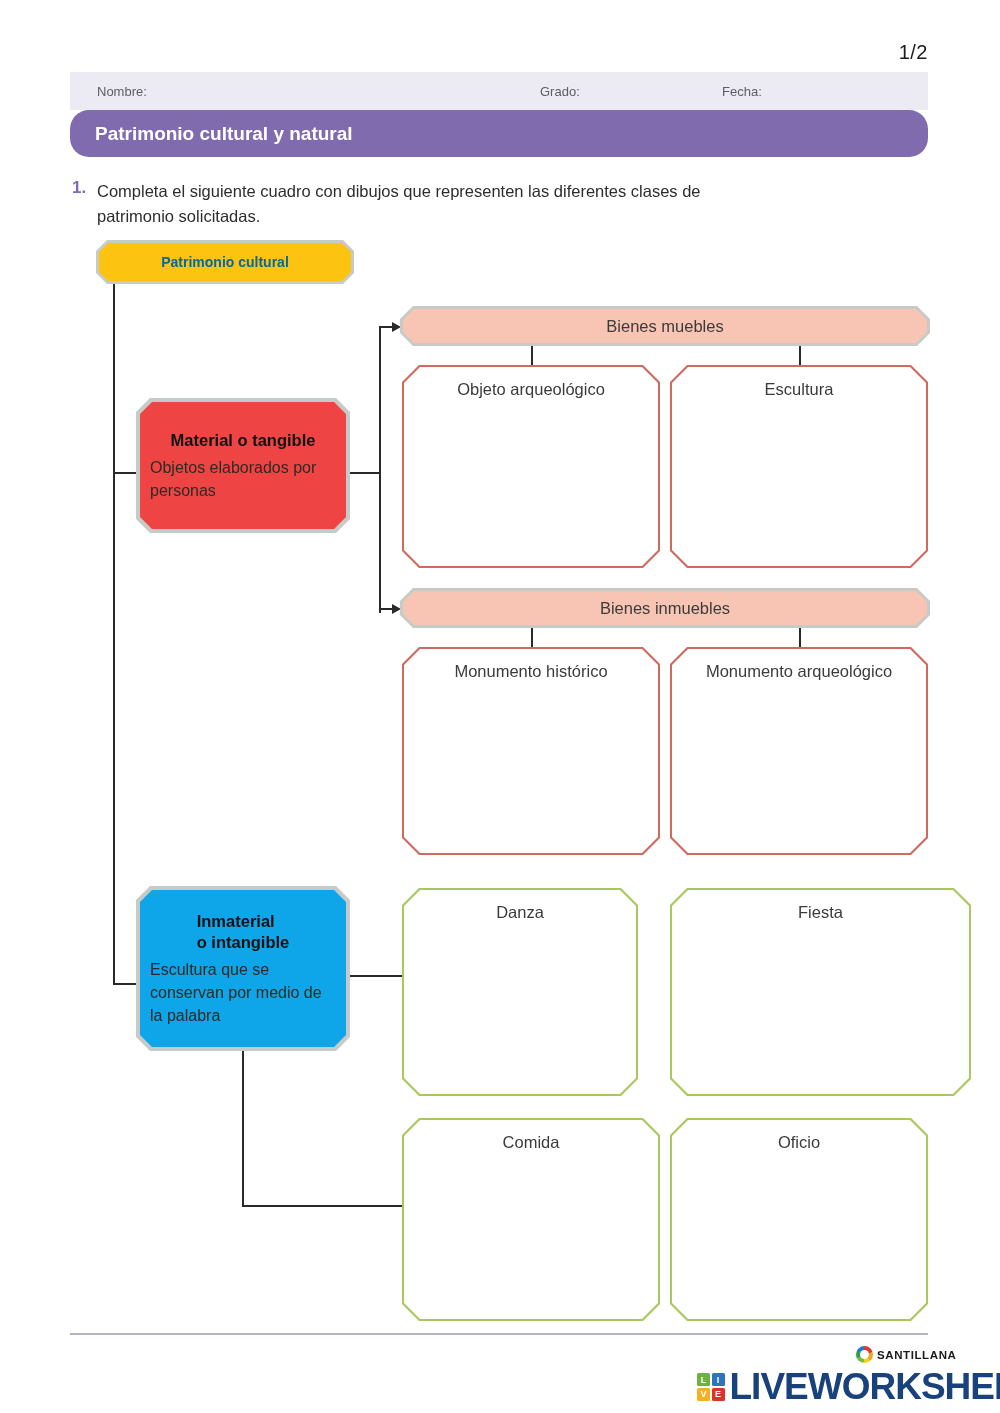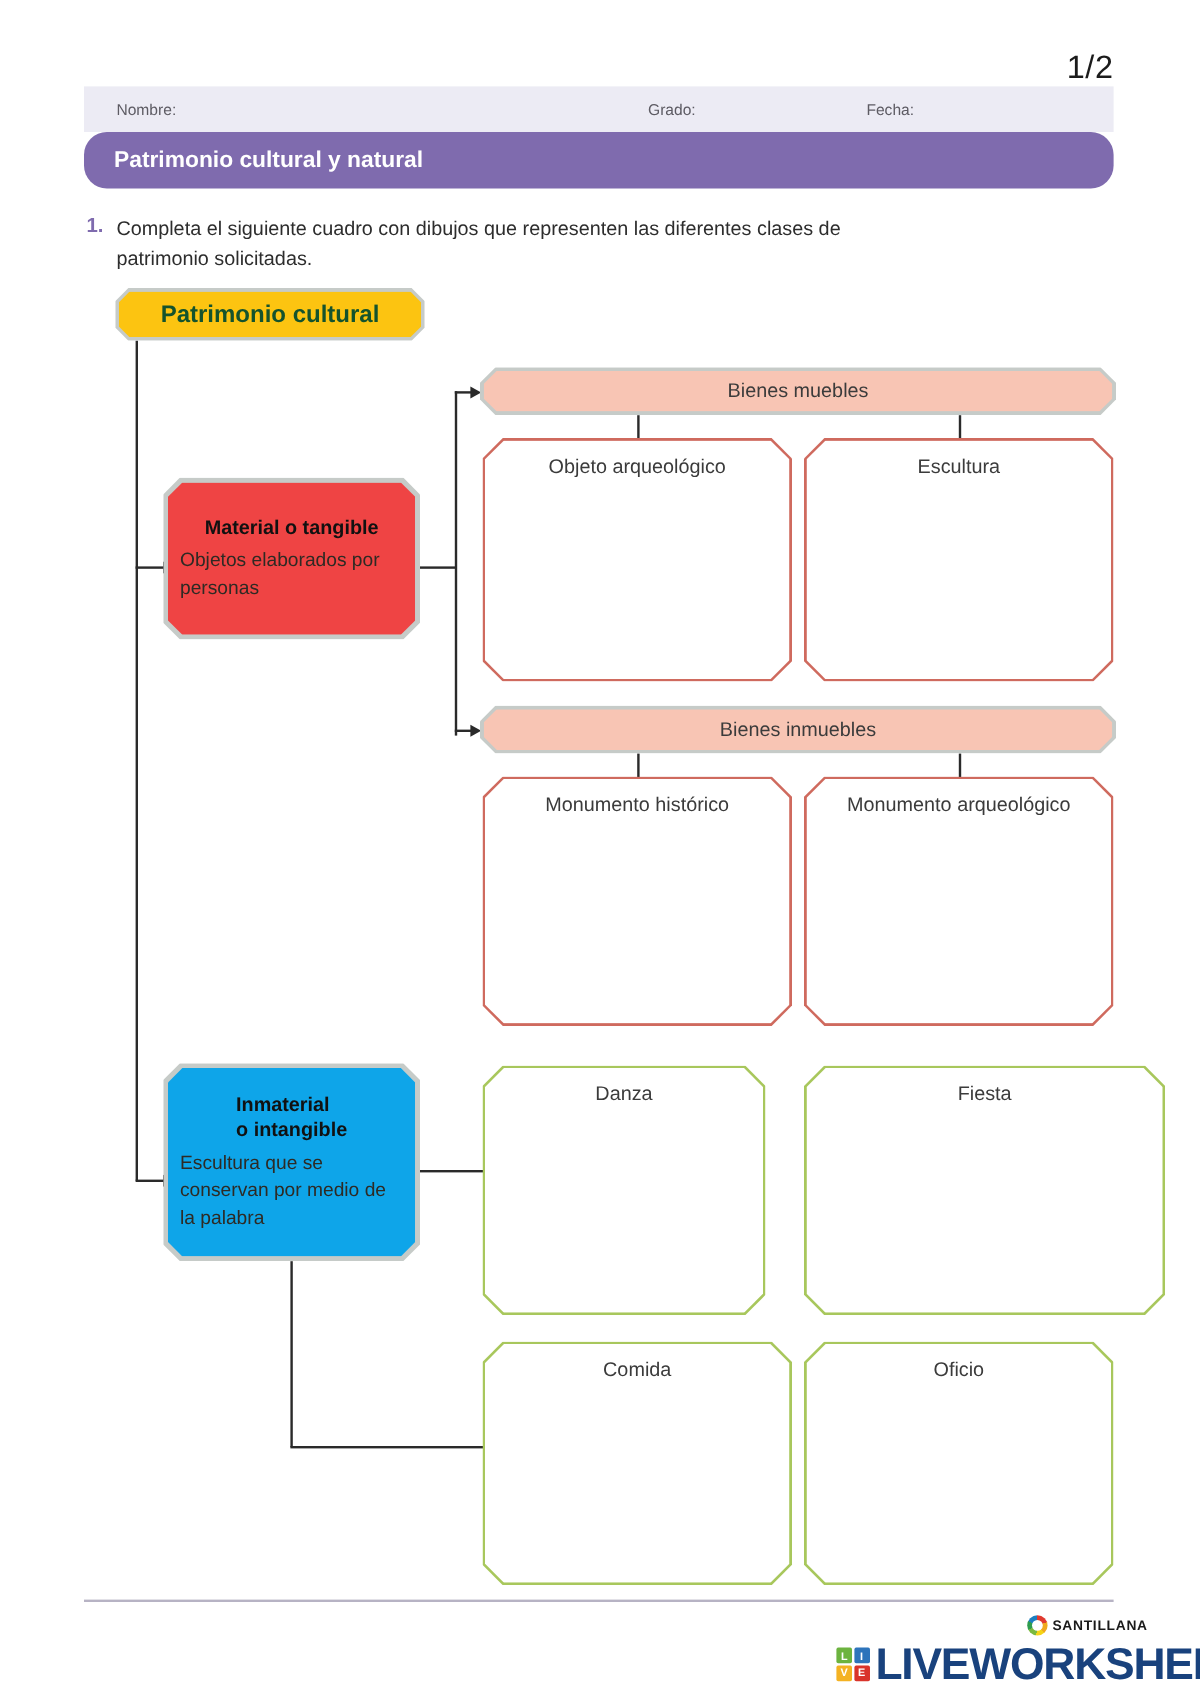--- a/index.html
+++ b/index.html
@@ -15,21 +15,21 @@
     overflow: hidden;
   }
 
   
   .page-indicator {
     position: absolute;
     top: 41px;
     left: 0;
     width: 928px;
     text-align: right;
-    font-size: 27px;
+    font-size: 20px;
     color: #1b1b1b;
     letter-spacing: .5px;
   }
 
   
   .id-band {
     position: absolute;
     left: 70px;
     top: 72px;
     width: 858px;
@@ -106,23 +106,23 @@
   .root-inner {
     position: absolute;
     inset: 3px;
     background: #fcc411;
     clip-path: polygon(9px 0,calc(100% - 9px) 0,100% 9px,100% calc(100% - 9px),calc(100% - 9px) 100%,9px 100%,0 calc(100% - 9px),0 9px);
     display: flex;
     align-items: center;
     justify-content: center;
   }
   .root-inner span {
-    font-size: 20px;
-    font-weight: bold;
-    color: #14532d;
+    font-size: 14px;
+    font-weight: bold;
+    color: #0369a1;
   }
 
   
   .cat-wrap { position: absolute; }
   .cat-outer {
     position: absolute;
     inset: 0;
     background: #c6cbc8;
     clip-path: polygon(14px 0,calc(100% - 14px) 0,100% 14px,100% calc(100% - 14px),calc(100% - 14px) 100%,14px 100%,0 calc(100% - 14px),0 14px);
   }

